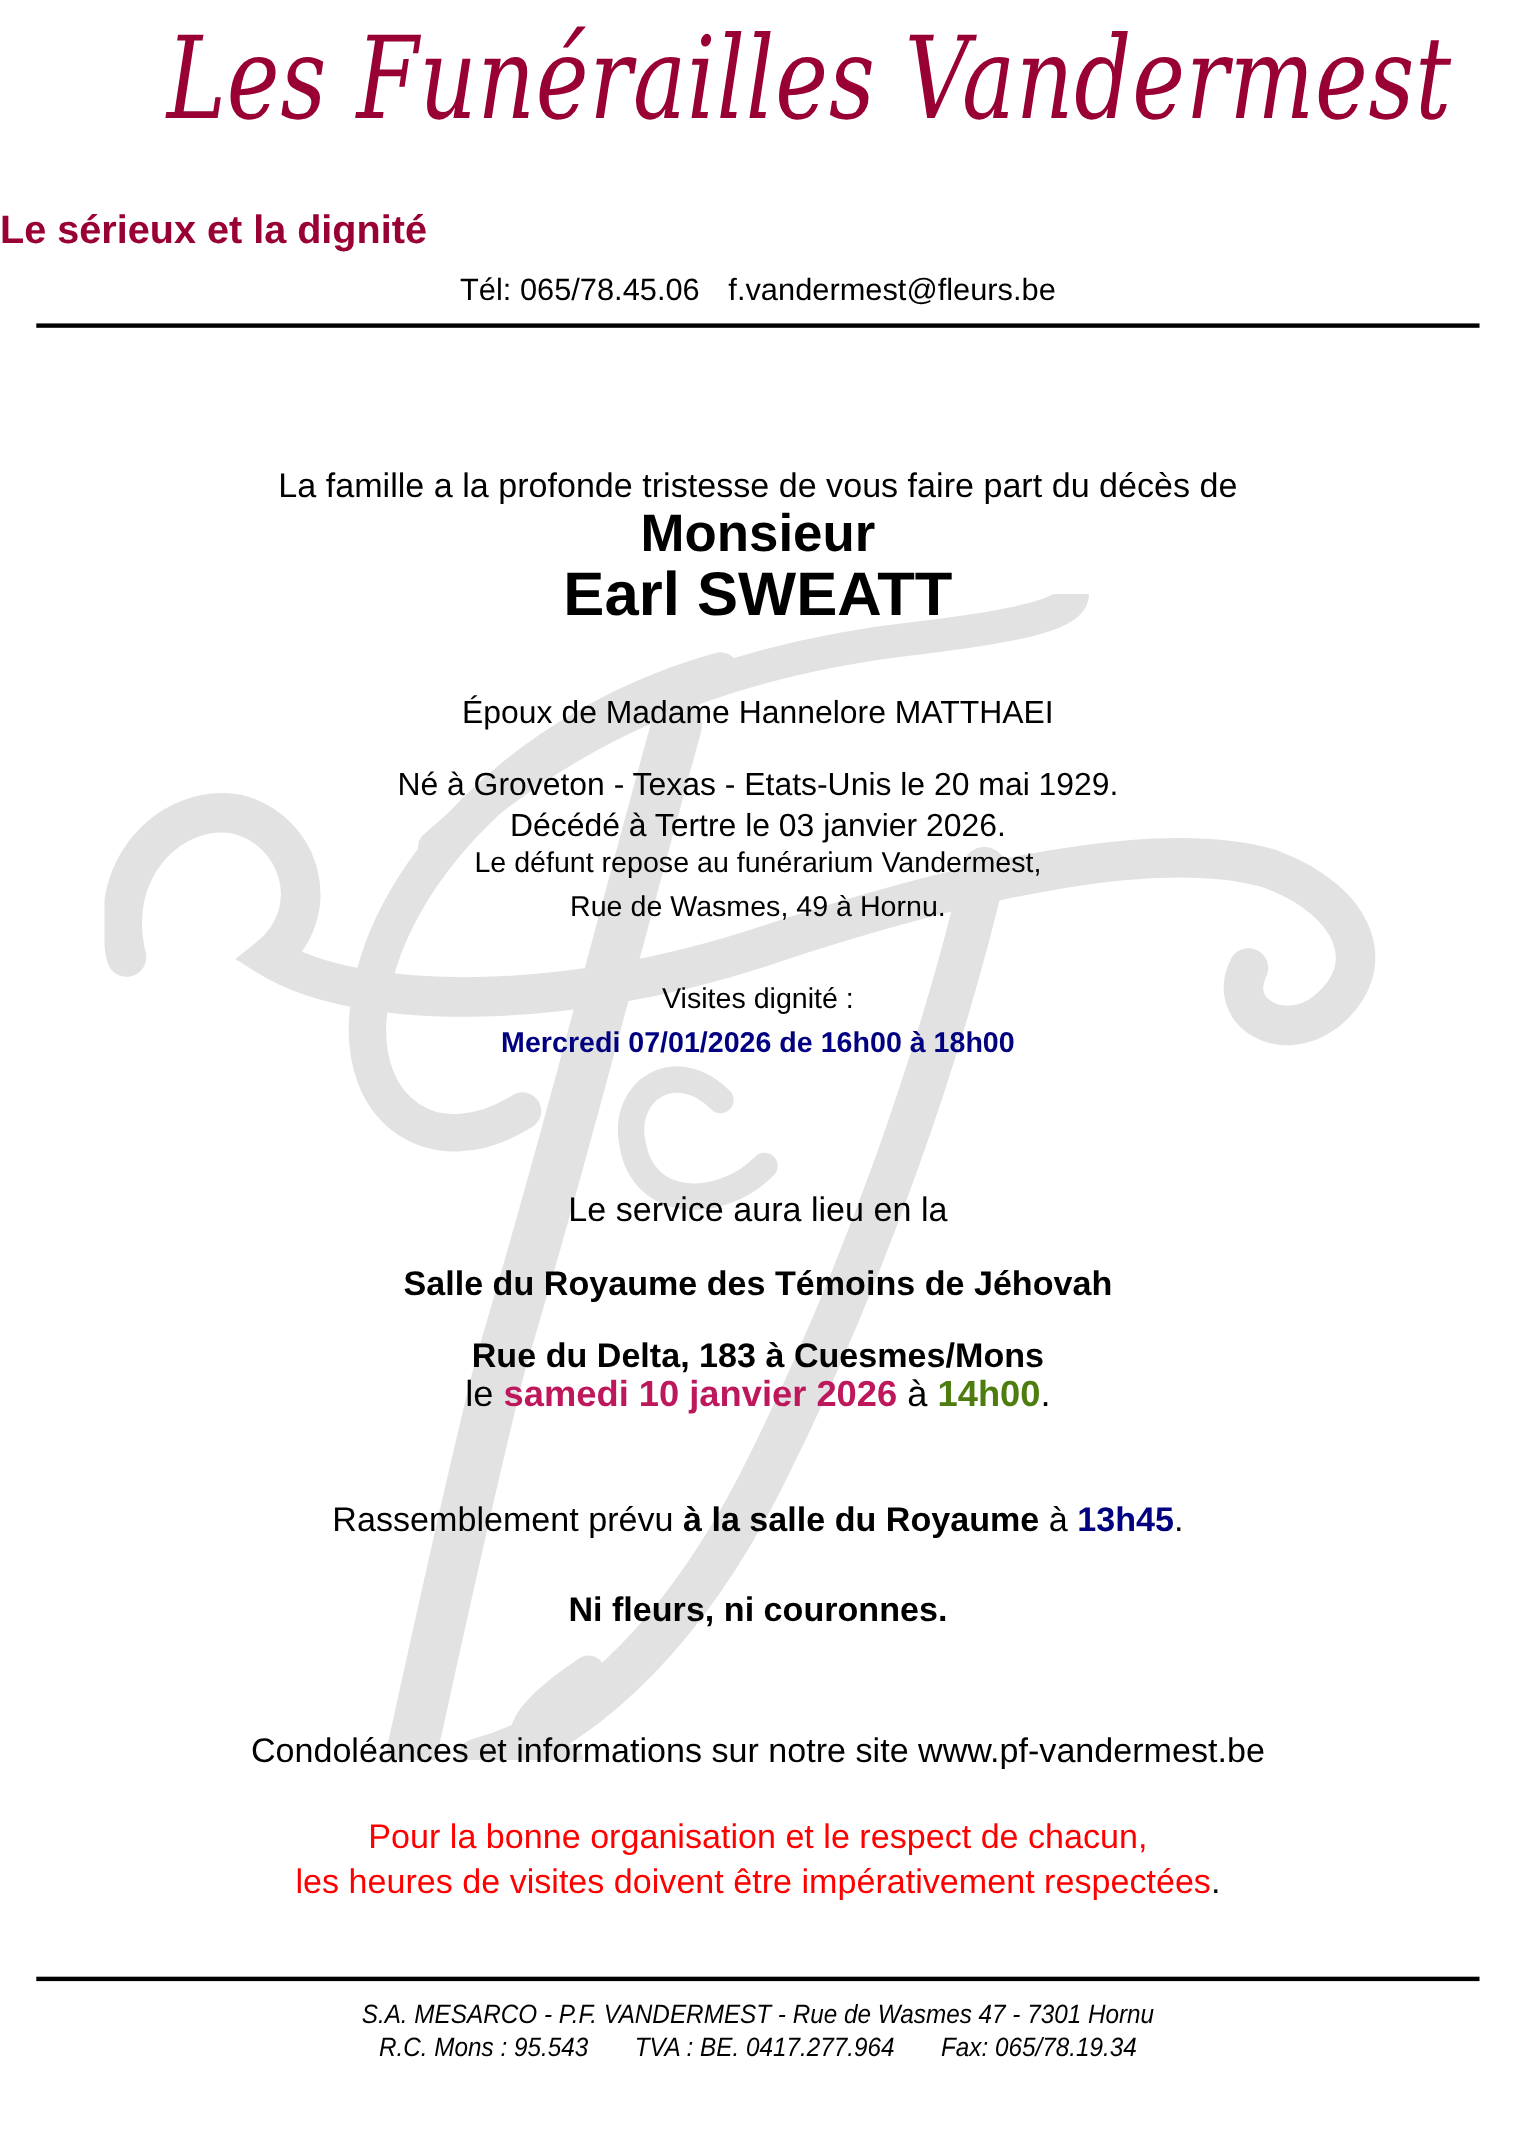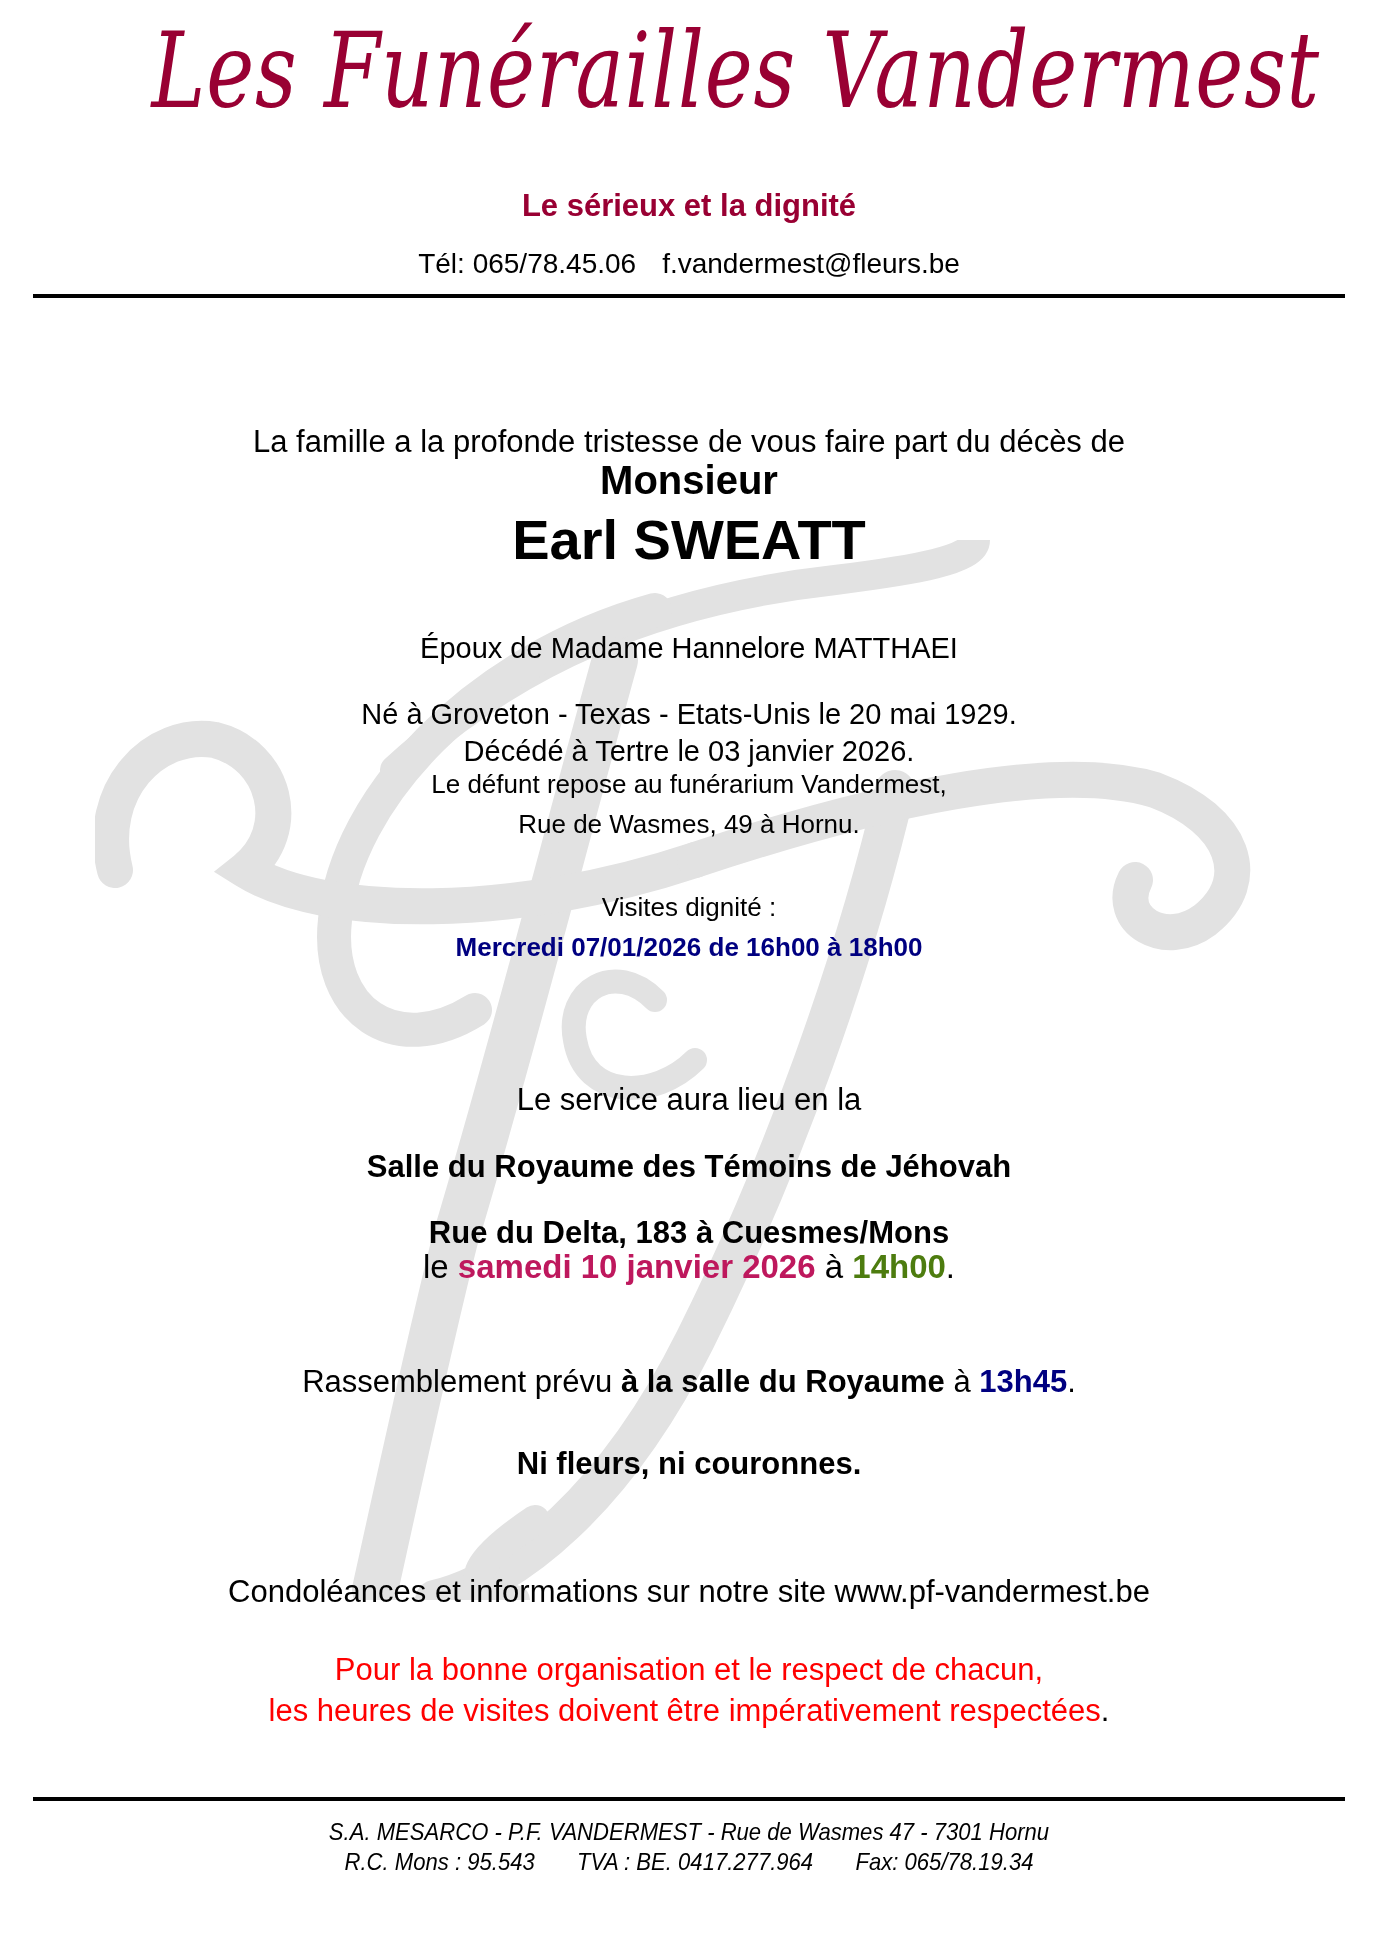--- a/index.html
+++ b/index.html
@@ -3,22 +3,22 @@
 <meta charset="utf-8">
 <style>
   html, body { margin:0; padding:0; background:#ffffff; }
   body { width:1378px; height:1948px; position:relative; overflow:hidden;
          font-family:"Liberation Sans", sans-serif; color:#000; }
   .watermark { position:absolute; left:95px; top:540px; width:1200px; height:1060px; z-index:0; }
   .page { position:relative; z-index:1; }
   .brand { position:absolute; left:0; right:0; top:10px; text-align:center;
            font-family:"DejaVu Serif", serif; font-style:italic; font-size:104px;
            letter-spacing:1px; transform:scaleX(0.78); transform-origin:center; white-space:nowrap; }
-  .slogan { position:absolute; left:0; right:0; top:188px; text-align:center;
-            font-weight:bold; font-size:31px; }
+  .slogan { position:absolute; left:0; right:0; top:188px; 
+            font-weight:bold; font-size:36px; }
   .contact { position:absolute; left:0; right:0; top:248px; text-align:center; font-size:28px; }
   .contact span + span { margin-left:26px; }
   .rule { position:absolute; left:33px; right:33px; height:4px; background:#000; }
   .line { position:absolute; left:0; right:0; text-align:center; white-space:nowrap; }
   .t30 { font-size:31px;margin-top:32px; }
   .t34 { font-size:26px; }
   .b { font-weight:bold; }
   .i { }
   .footer { position:absolute; left:0; right:0; text-align:center; font-style:italic; font-size:24px; }
   .footer span.gap { display:inline-block; width:46px; }
@@ -49,21 +49,21 @@
 <div class="page">
 
   <div class="brand" style="color:#990033">Les Funérailles Vandermest</div>
   <div class="slogan" style="color:#990033">Le sérieux et la dignité</div>
   <div class="contact">
     <span>Tél: 065/78.45.06</span><span>f.vandermest@fleurs.be</span>
   </div>
   <div class="rule" style="top:294px"></div>
 
   <div class="line t30" style="top:392px">La famille a la profonde tristesse de vous faire part du décès de</div>
-  <div class="line b" style="top:458px;font-size:40px">Monsieur</div>
+  <div class="line b" style="top:458px;font-size:48px">Monsieur</div>
   <div class="line b" style="top:507px;font-size:56px">Earl SWEATT</div>
   <div class="line t30" style="top:600px;font-size:29px">Époux de Madame Hannelore MATTHAEI</div>
   <div class="line t30" style="top:666px;font-size:29px">Né à Groveton - Texas - Etats-Unis le 20 mai 1929.</div>
   <div class="line t30" style="top:703px;font-size:29px">Décédé à Tertre le 03 janvier 2026.</div>
   <div class="line t34" style="top:769px">Le défunt repose au funérarium Vandermest,</div>
   <div class="line t34" style="top:809px">Rue de Wasmes, 49 à Hornu.</div>
   <div class="line t34" style="top:892px">Visites dignité :</div>
   <div class="line t34 b i" style="top:932px;color:#000080">Mercredi 07/01/2026 de 16h00 à 18h00</div>
 
   <div class="line t30" style="top:1050px">Le service aura lieu en la</div>

